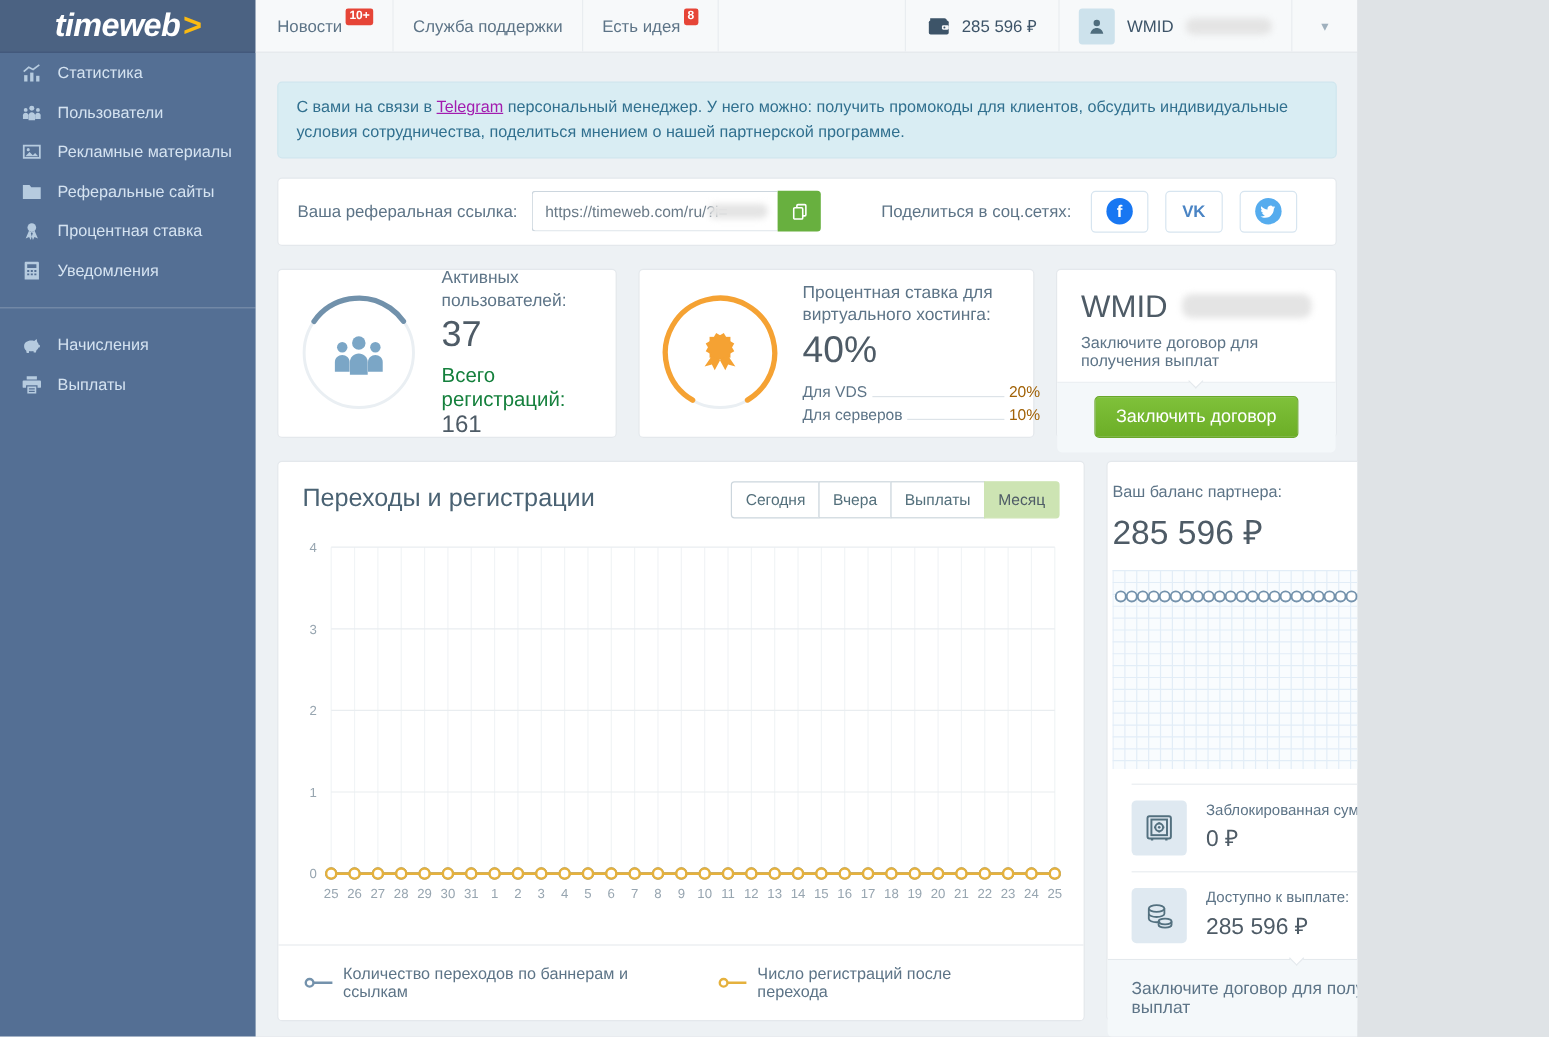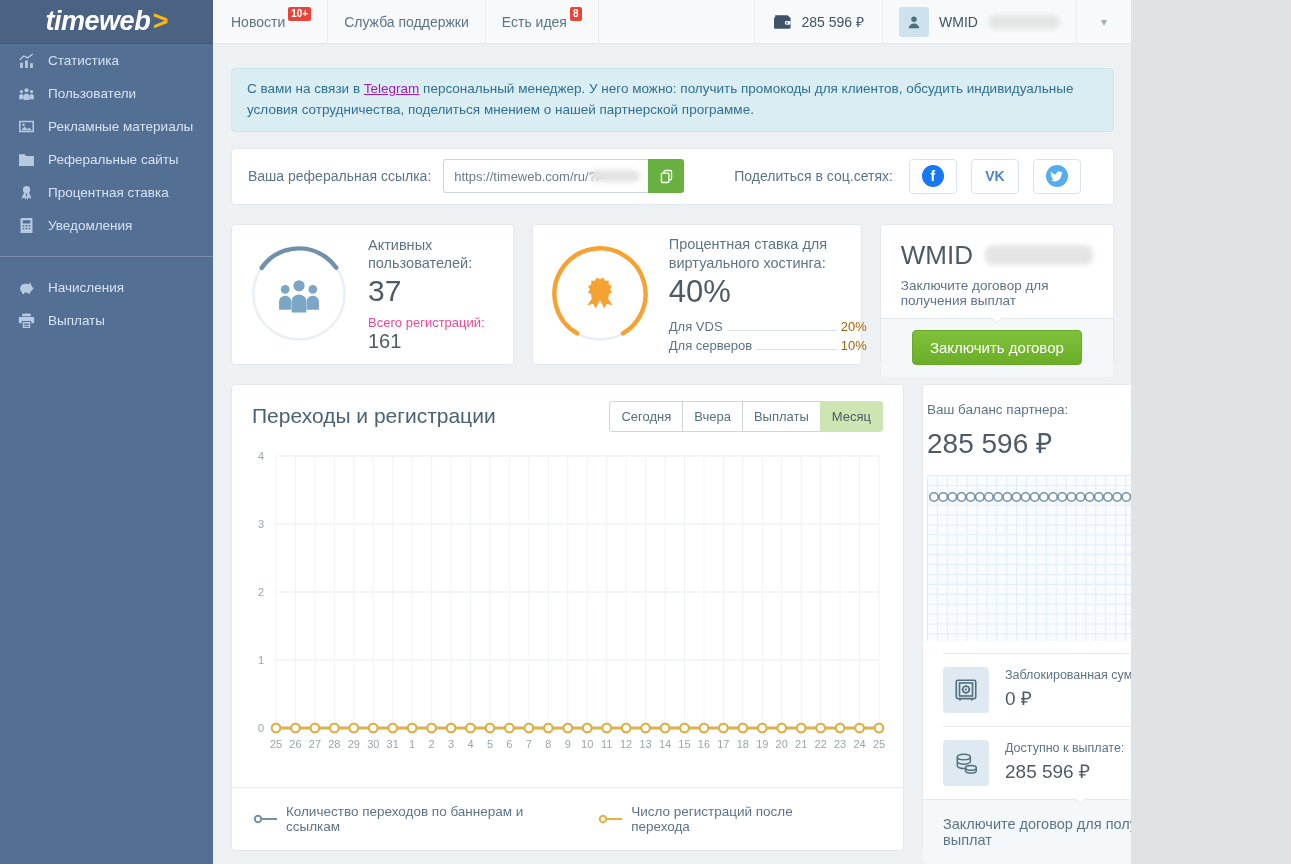--- a/index.html
+++ b/index.html
@@ -46,21 +46,21 @@
   .fb-circle{width:22px;height:22px;border-radius:50%;color:#fff;font-weight:bold;font-size:14px;display:flex;align-items:center;justify-content:center;}
   .vk-logo{font-weight:bold;font-size:14px;}
   .tw-circle{width:22px;height:22px;border-radius:50%;display:flex;align-items:center;justify-content:center;}
   
   .cards-row{display:flex;gap:18px;margin-bottom:19px;}
   .stat-card{width:330px;height:141px;display:flex;align-items:center;padding:0 18px;}
   .ring{position:relative;width:98px;height:98px;flex:0 0 98px;margin-right:20px;display:flex;align-items:center;justify-content:center;}
   .ring .ring-svg{position:absolute;inset:0;width:98px;height:98px;}
   .lbl{font-size:14.5px;color:#5d7487;line-height:1.3;}
   .big{font-size:30px;color:#4e5b66;line-height:1.2;}
-  .lbl2{font-size:13px;color:#ec4899;margin-top:6px;}
+  .lbl2{font-size:17px;color:#15803d;margin-top:6px;}
   .mid{font-size:20px;color:#4e5b66;}
   .rate-rows{margin-top:9px;width:198px;}
   .rate-row{display:flex;align-items:flex-end;font-size:13px;color:#5d7487;margin-top:4px;}
   .rate-fill{flex:1;border-bottom:1px solid #dde3e8;margin:0 4px 3px;}
   .rate-val{color:#a16207;}
   .contract-card{flex:1;height:141px;display:flex;flex-direction:column;}
   .contract-top{padding:15px 20px 10px;}
   .contract-title{font-size:26px;color:#4e5b66;display:flex;align-items:center;gap:12px;}
   .contract-sub{font-size:13.5px;color:#5d7487;margin-top:7px;}
   .section-bottom{position:relative;margin-top:auto;background:#f4f8fa;border-top:1px solid #e4e9ed;border-radius:0 0 4px 4px;}

